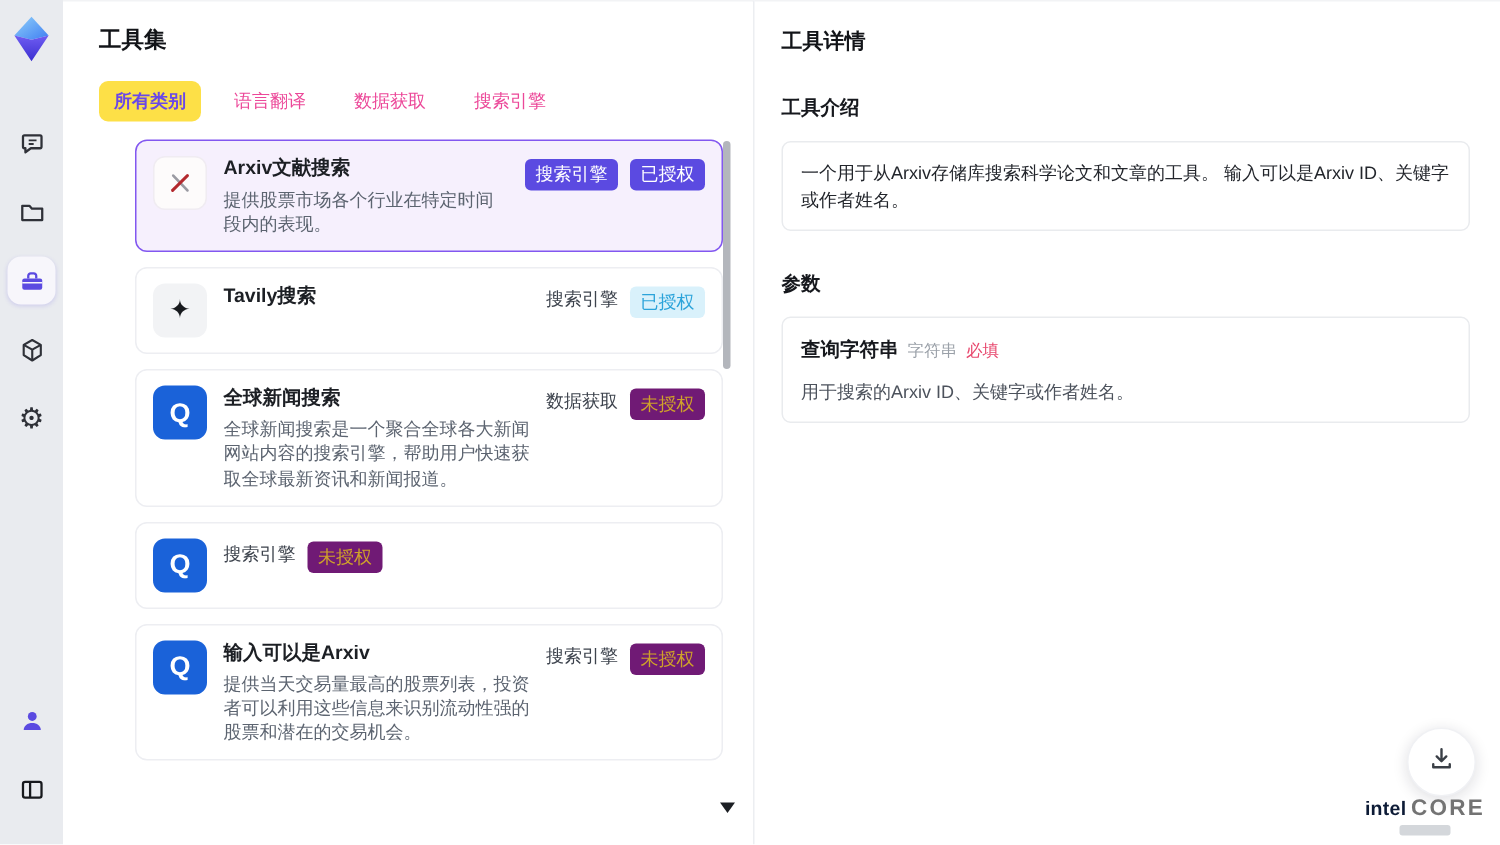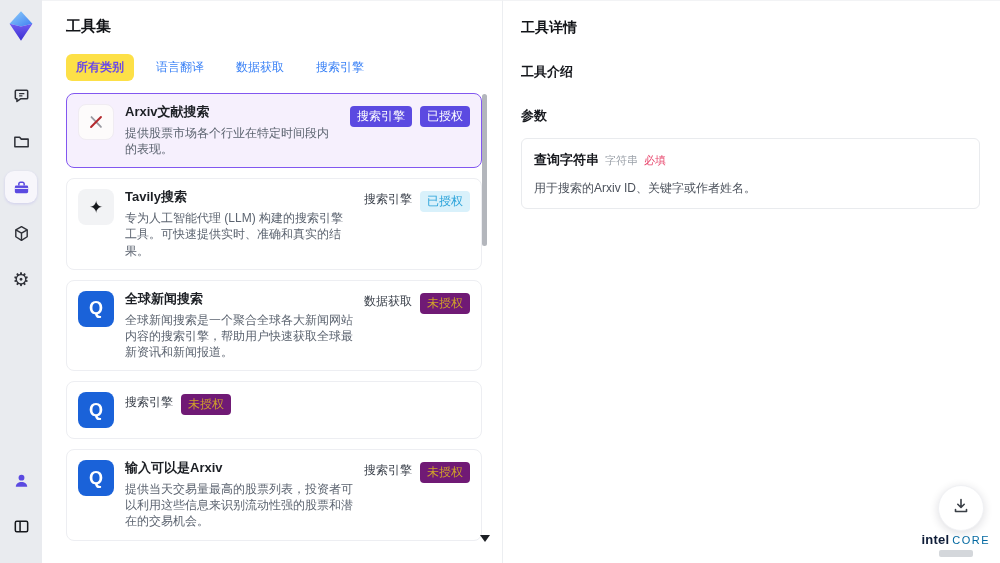--- a/index.html
+++ b/index.html
@@ -16,25 +16,25 @@
   .nav-item svg { display:block; }
   .nav-item.active { background:#f7f6fb; box-shadow:0 1px 3px rgba(90,74,230,.18); }
   .sidebar-bottom { margin-top:auto; display:flex; flex-direction:column; align-items:center; }
   .gear-glyph { font-size:19px; line-height:1; color:#2f3138; }
 
   
   .left-panel { width:461px; flex:0 0 461px; position:relative; padding:16px 0 0 24px;
     border-right:1px solid #eceef1; border-top:1px solid #f2f3f5; }
   .panel-title { font-size:15px; font-weight:bold; color:#121418; }
   .tabs { display:flex; gap:12px; margin-top:18px; }
-  .tab { font-size:12px; color:#3b82f6; padding:5px 10px; border-radius:6px; cursor:pointer; white-space:nowrap; }
+  .tab { font-size:12px; color:#ec4899; padding:5px 10px; border-radius:6px; cursor:pointer; white-space:nowrap; }
   .tab.active { background:#fde047; color:#6a48e8; font-weight:bold; }
   .tool-list { margin-top:12px; width:416px; }
   .tool-card { display:flex; gap:11px; background:#fff; border:1px solid #edeef2;
-    border-radius:8px; padding:10px 11px; margin-bottom:10px; cursor:pointer; }
+    border-radius:8px; padding:10px 11px; margin-bottom:10px; cursor:pointer;margin-left:24px; }
   .tool-card.selected { border:1.5px solid #8257f0; background:#f6f0fd; }
   .tool-icon { width:36px; height:36px; border-radius:8px; flex:0 0 36px; display:flex;
     align-items:center; justify-content:center; font-size:17px; }
   .icon-arxiv { background:#fdfbfb; border:1px solid #f0ecf2; }
   .icon-sparkle { background:#f2f3f5; color:#17191d; }
   .icon-news { background:#1a62d9; color:#fff; font-weight:bold; font-size:18px; }
   .tool-text { flex:1; min-width:0; }
   .tool-name { font-size:13px; font-weight:bold; color:#1c1f24; line-height:1.3; }
   .tool-desc { font-size:12px; color:#5c6470; line-height:1.35; margin-top:4px; }
   .tool-tags { display:flex; gap:8px; align-items:flex-start; flex:0 0 auto; padding-top:2px; }
@@ -58,21 +58,21 @@
   .param-type { font-size:11px; color:#9aa0a8; margin-left:6px; }
   .param-required { font-size:11px; color:#e8486e; margin-left:6px; }
   .param-desc { font-size:12px; color:#4c525c; margin-top:9px; }
 
   
   .download-fab { position:absolute; right:16px; bottom:32px; width:46px; height:46px;
     border-radius:50%; background:#fff; box-shadow:0 2px 10px rgba(20,24,40,.14);
     display:flex; align-items:center; justify-content:center; cursor:pointer; border:1px solid #f0f1f4; }
   .intel-brand { position:absolute; right:10px; bottom:6px; text-align:center; }
   .intel-word { font-size:13px; font-weight:bold; color:#0d1b36; letter-spacing:.2px; }
-  .core-word { font-size:11px; font-weight:normal; color:#0369a1; letter-spacing:1.5px; margin-left:3px; }
+  .core-word { font-size:15px; font-weight:bold; color:#737373; letter-spacing:1.5px; margin-left:3px; }
   .brand-sub { width:34px; height:7px; background:#d4d7db; border-radius:2px; margin:2px auto 0; }
 </style>
 </head>
 <body>
 
 <div class="app">
 
   <aside class="sidebar">
     <div class="logo">
       <svg width="28" height="32" viewBox="0 0 24 28">
@@ -170,21 +170,20 @@
     <div class="tool-tags">
       <span class="badge badge-solid">搜索引擎</span>
       <span class="badge badge-solid">已授权</span>
     </div>
   </div>
 
   <div class="tool-card">
     <div class="tool-icon icon-sparkle">✦</div>
     <div class="tool-text">
       <div class="tool-name">Tavily搜索</div>
-      <div class="tool-desc">专为人工智能代理 (LLM) 构建的搜索引擎工具。可快速提供实时、准确和真实的结果。</div>
     </div>
     <div class="tool-tags">
       <span class="tag-plain">搜索引擎</span>
       <span class="badge badge-info">已授权</span>
     </div>
   </div>
 
   <div class="tool-card">
     <div class="tool-icon icon-news">Q</div>
     <div class="tool-text">
@@ -221,20 +220,21 @@
     <div class="scrollbar">
       <div class="scroll-thumb"></div>
     </div>
     <div class="scroll-caret"></div>
   </section>
 
   <section class="right-panel">
     <h2 class="detail-title">工具详情</h2>
 
     <h3 class="section-heading">工具介绍</h3>
+    <div class="detail-box">一个用于从Arxiv存储库搜索科学论文和文章的工具。 输入可以是Arxiv ID、关键字或作者姓名。</div>
 
     <h3 class="section-heading">参数</h3>
     <div class="detail-box">
       <div>
         <span class="param-name">查询字符串</span><span class="param-type">字符串</span><span class="param-required">必填</span>
       </div>
       <div class="param-desc">用于搜索的Arxiv ID、关键字或作者姓名。</div>
     </div>
 
     <div class="download-fab">

